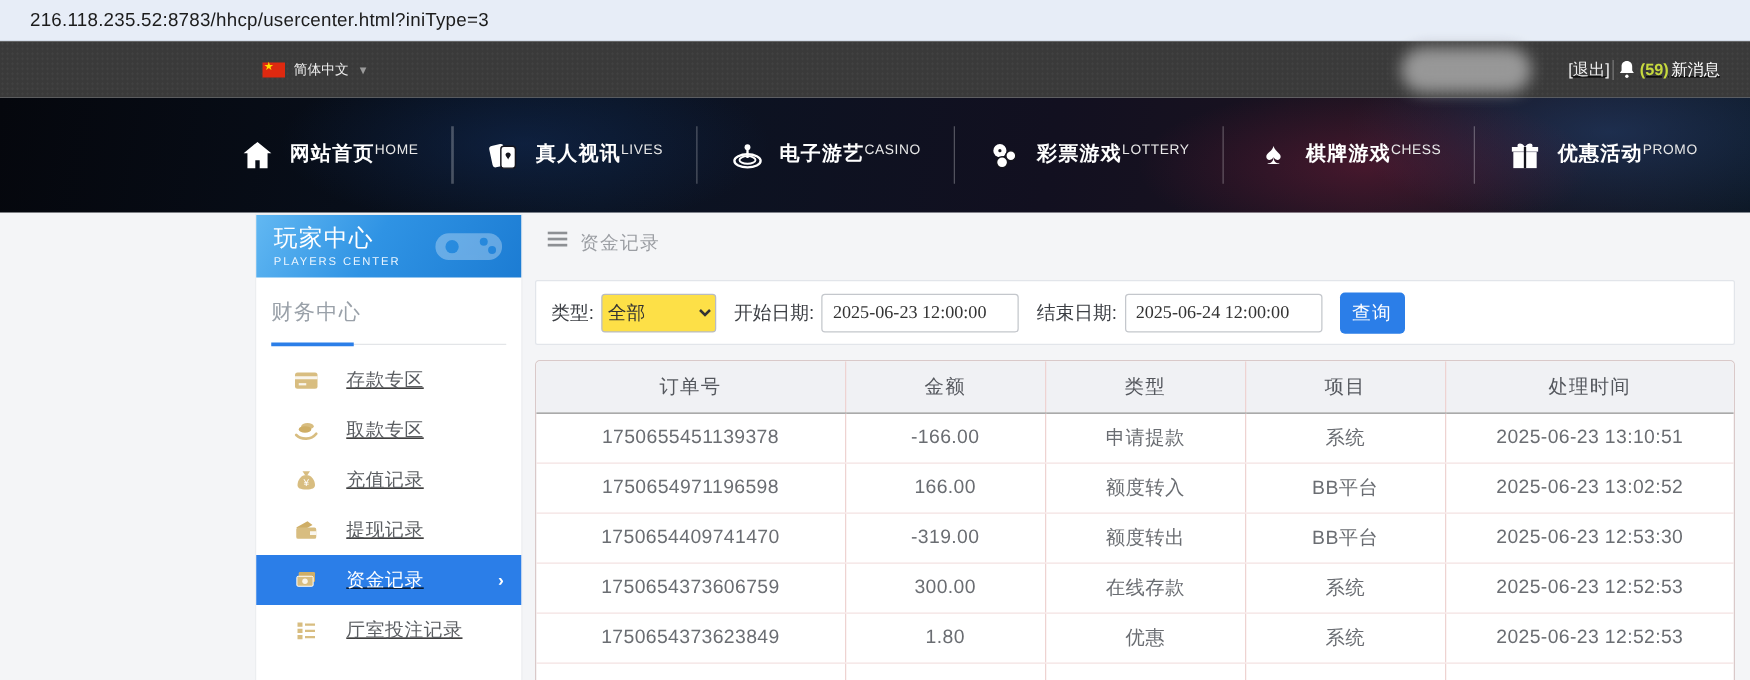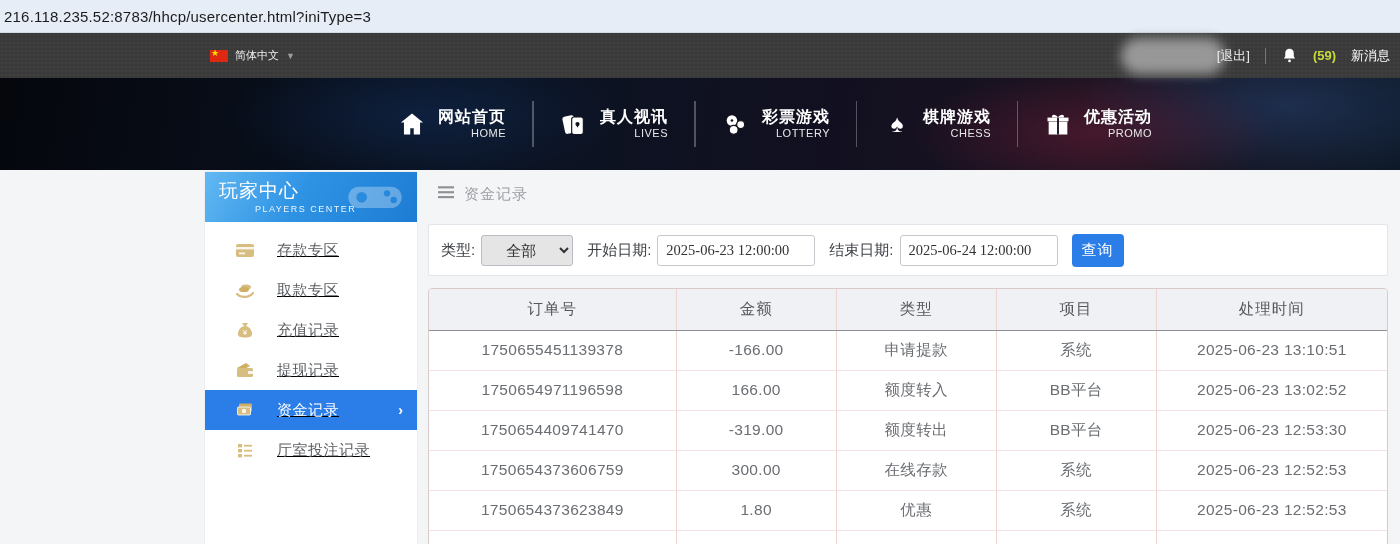--- a/index.html
+++ b/index.html
@@ -1,67 +1,67 @@
 <!DOCTYPE html>
 <html><head>
 <meta charset="utf-8">
 <style>
   * { margin:0; padding:0; box-sizing:border-box; }
   html,body { width:1400px; height:544px; overflow:hidden; background:#f4f5f7;
     font-family:"Liberation Sans","DejaVu Sans",sans-serif; position:relative; }
 
   
   .urlbar { height:33px; background:#e7edf7; border-bottom:1px solid #d4dce8;
-    display:flex; align-items:center; padding-left:4px; }
+    display:flex; align-items:center; padding-left:24px; }
   .urlbar .url { font-size:15px; color:#1c1c1c; letter-spacing:.2px; }
 
   
   .topbar { height:45px; background:#3a3a3a;
     background-image:radial-gradient(rgba(255,255,255,.035) 1px, transparent 1px);
     background-size:4px 4px;
     display:flex; align-items:center; position:relative; }
   .lang { display:flex; align-items:center; gap:7px; margin-left:210px; cursor:pointer; }
   .flag { width:18px; height:12px; background:#de2910; position:relative; display:inline-block; }
   .flag .star { position:absolute; left:1px; top:-3px; color:#ffde00; font-size:9px; line-height:12px; }
   .lang-label { color:#eee; font-size:11px; }
   .caret-down { color:#9b9b9b; font-size:9px; }
-  .topbar-right { position:absolute; right:10px; top:0; height:45px; display:flex; align-items:center; gap:15px; }
+  .topbar-right { position:absolute; right:24px; top:0; height:45px; display:flex; align-items:center; gap:2px;text-decoration:underline; }
   .redacted { position:absolute; right:175px; top:5px; width:104px; height:36px;
     background:#9d9d9d; border-radius:18px; filter:blur(6px); opacity:.95; }
   .logout { color:#f0f0f0; font-size:13px; cursor:pointer; }
   .tb-divider { width:1px; height:16px; background:#777; }
   .bell { width:17px; height:17px; display:inline-block; }
   .msg-count { font-size:13px; font-weight:bold; }
   .msg-label { color:#fff; font-size:13px; }
 
   
   .mainnav { height:92px;
     background:
       radial-gradient(260px 90px at 78% 60%, rgba(120,30,60,.45), transparent 70%),
       radial-gradient(300px 110px at 92% 30%, rgba(40,70,120,.5), transparent 70%),
       radial-gradient(280px 100px at 30% 40%, rgba(20,50,100,.45), transparent 70%),
       linear-gradient(100deg,#05070d 0%, #0a1322 35%, #121020 60%, #1c1320 78%, #0d1826 100%);
     display:flex; align-items:center; justify-content:center; padding-left:150px; }
   .nav-group { display:flex; align-items:center; }
   .nav-item { display:flex; align-items:center; gap:12px; padding:0 26px; cursor:pointer; }
   .nav-icon { width:28px; height:28px; flex:0 0 auto; }
-  .nav-texts { display:flex; flex-direction:column; align-items:flex-end; line-height:1.25; }
+  .nav-texts { display:flex; flex-direction:row; align-items:flex-start; line-height:1.25; }
   .nav-zh { color:#fff; font-size:16px; font-weight:bold; letter-spacing:1px; white-space:nowrap; }
   .nav-en { color:#e8e8e8; font-size:11px; letter-spacing:.5px; }
   .nav-sep { width:1px; height:46px; background:rgba(255,255,255,.28); }
   .spade-glyph { color:#fff; font-size:24px; line-height:28px; text-align:center; width:28px; display:inline-block; }
 
   
   .sidebar { position:absolute; left:205px; top:172px; width:212px; height:372px;
     background:#fff; box-shadow:0 0 0 1px #eceef0; }
   .sb-header { height:50px; position:relative; overflow:hidden;
     background:linear-gradient(120deg,#62b8f2 0%, #2f93e4 45%, #1c7cd3 100%);
     padding:6px 0 0 14px; }
   .sb-title-zh { color:#fff; font-size:19px; letter-spacing:1px; }
-  .sb-title-en { color:#eaf5ff; font-size:9px; letter-spacing:1.5px;margin-left:36px; }
+  .sb-title-en { color:#eaf5ff; font-size:9px; letter-spacing:1.5px; }
   .gamepad { position:absolute; right:10px; top:4px; opacity:.3; }
   .sb-section { padding:16px 12px 0 12px; }
   .sb-section-title { color:#9aa1a9; font-size:17px; letter-spacing:1px; }
   .sb-underline { margin-top:14px; height:1px; background:#e3e5e8; position:relative; }
   .sb-underline .seg { position:absolute; left:0; top:-1px; width:66px; height:3px; background:#2b7ee8; }
   .sb-list { margin-top:8px; }
   .sb-item { height:40px; display:flex; align-items:center; padding-left:30px; cursor:pointer; position:relative;text-decoration:underline; }
   .sb-item .sb-icon { width:20px; height:20px; margin-right:22px; flex:0 0 auto; }
   .sb-item .sb-label { color:#5a5d61; font-size:15px; letter-spacing:.5px; }
   .sb-item.active { background:#2b7ee8; }
@@ -70,21 +70,21 @@
 
   
   .main { position:absolute; left:428px; top:172px; width:960px; }
   .breadcrumb { height:44px; display:flex; align-items:center; gap:10px; padding-left:10px; }
   .bc-text { color:#9b9ea3; font-size:15px; letter-spacing:1px; }
 
   .filter-card { margin-top:8px; background:#fff; border:1px solid #e2e5ea; border-radius:2px;
     height:52px; display:flex; align-items:center; padding:0 12px; }
   .f-label { color:#3c3f44; font-size:15px; margin-right:6px; white-space:nowrap; }
   .type-select { width:92px; height:31px; font-size:15px; color:#333; border:1px solid #b9bcc2;
-    border-radius:3px; background:#e5e5e5; padding:0 20px; margin-right:14px;
+    border-radius:3px; background:#fde047; padding:0 0; margin-right:14px;
     font-family:"Liberation Sans","DejaVu Sans",sans-serif; }
   .date-input { width:158px; height:31px; font-size:14.5px; color:#333; border:1px solid #c4c7cc;
     border-radius:3px; padding:0 8px; margin-right:14px;
     font-family:Liberation Serif, serif; }
   .search-btn { width:52px; height:33px; background:#2b7ee8; color:#fff; border:none;
     border-radius:4px; font-size:15px; cursor:pointer; letter-spacing:1px;
     font-family:Liberation Serif, serif; }
 
   .table-card { margin-top:12px; background:#fff; border:1px solid #d9c9c9; border-radius:4px; overflow:hidden; }
   table { width:100%; border-collapse:collapse; table-layout:fixed; }
@@ -152,20 +152,34 @@
             <path d="M15 10.2c-1.1 0-1.8.8-1.8 1.7 0 1.4 1.8 2.1 1.8 3.4 0-1.3 1.8-2 1.8-3.4 0-.9-.7-1.7-1.8-1.7z" fill="#14141c"></path>
           </svg>
       </span>
       <span class="nav-texts">
           <span class="nav-zh">真人视讯</span>
           <span class="nav-en">LIVES</span>
         </span>
     </div>
     <span class="nav-sep"></span>
 
+    <div class="nav-item">
+      <span class="nav-icon">
+        <svg viewBox="0 0 24 24" width="28" height="28">
+            <ellipse cx="12" cy="16" rx="9" ry="4.5" fill="none" stroke="#fff" stroke-width="1.6"></ellipse>
+            <ellipse cx="12" cy="15.4" rx="5.5" ry="2.6" fill="none" stroke="#fff" stroke-width="1.3"></ellipse>
+            <line x1="12" y1="8" x2="12" y2="14" stroke="#fff" stroke-width="1.6"></line>
+            <circle cx="12" cy="6.6" r="2" fill="#fff"></circle>
+          </svg>
+      </span>
+      <span class="nav-texts">
+          <span class="nav-zh">电子游艺</span>
+          <span class="nav-en">CASINO</span>
+        </span>
+    </div>
     <span class="nav-sep"></span>
 
     <div class="nav-item">
       <span class="nav-icon">
         <svg viewBox="0 0 24 24" width="28" height="28">
             <circle cx="8.5" cy="9" r="4.5" fill="#fff"></circle>
             <circle cx="16" cy="12.5" r="3.4" fill="#fff" stroke="#14141c" stroke-width="1"></circle>
             <circle cx="10" cy="17" r="3.8" fill="#fff" stroke="#14141c" stroke-width="1"></circle>
             <circle cx="8.5" cy="9" r="1.1" fill="#14141c"></circle>
           </svg>
@@ -211,20 +225,26 @@
     <span class="gamepad">
       <svg viewBox="0 0 48 30" width="64" height="40">
           <rect x="4" y="8" width="40" height="16" rx="8" fill="#fff"></rect>
           <circle cx="14" cy="16" r="4" fill="#2f93e4"></circle>
           <circle cx="33" cy="13" r="2.4" fill="#2f93e4"></circle>
           <circle cx="38" cy="18" r="2.4" fill="#2f93e4"></circle>
         </svg>
     </span>
   </div>
 
+  <div class="sb-section">
+    <div class="sb-section-title">财务中心</div>
+    <div class="sb-underline">
+        <span class="seg"></span>
+      </div>
+  </div>
 
   <div class="sb-list">
 
     <div class="sb-item">
       <span class="sb-icon">
         <svg viewBox="0 0 20 20" width="20" height="20">
             <rect x="1" y="4" width="18" height="13" rx="2" fill="#d8bd80"></rect>
             <rect x="1" y="7" width="18" height="2.4" fill="#fff" opacity=".85"></rect>
             <rect x="4" y="12.5" width="6" height="1.8" fill="#fff" opacity=".85"></rect>
           </svg>

